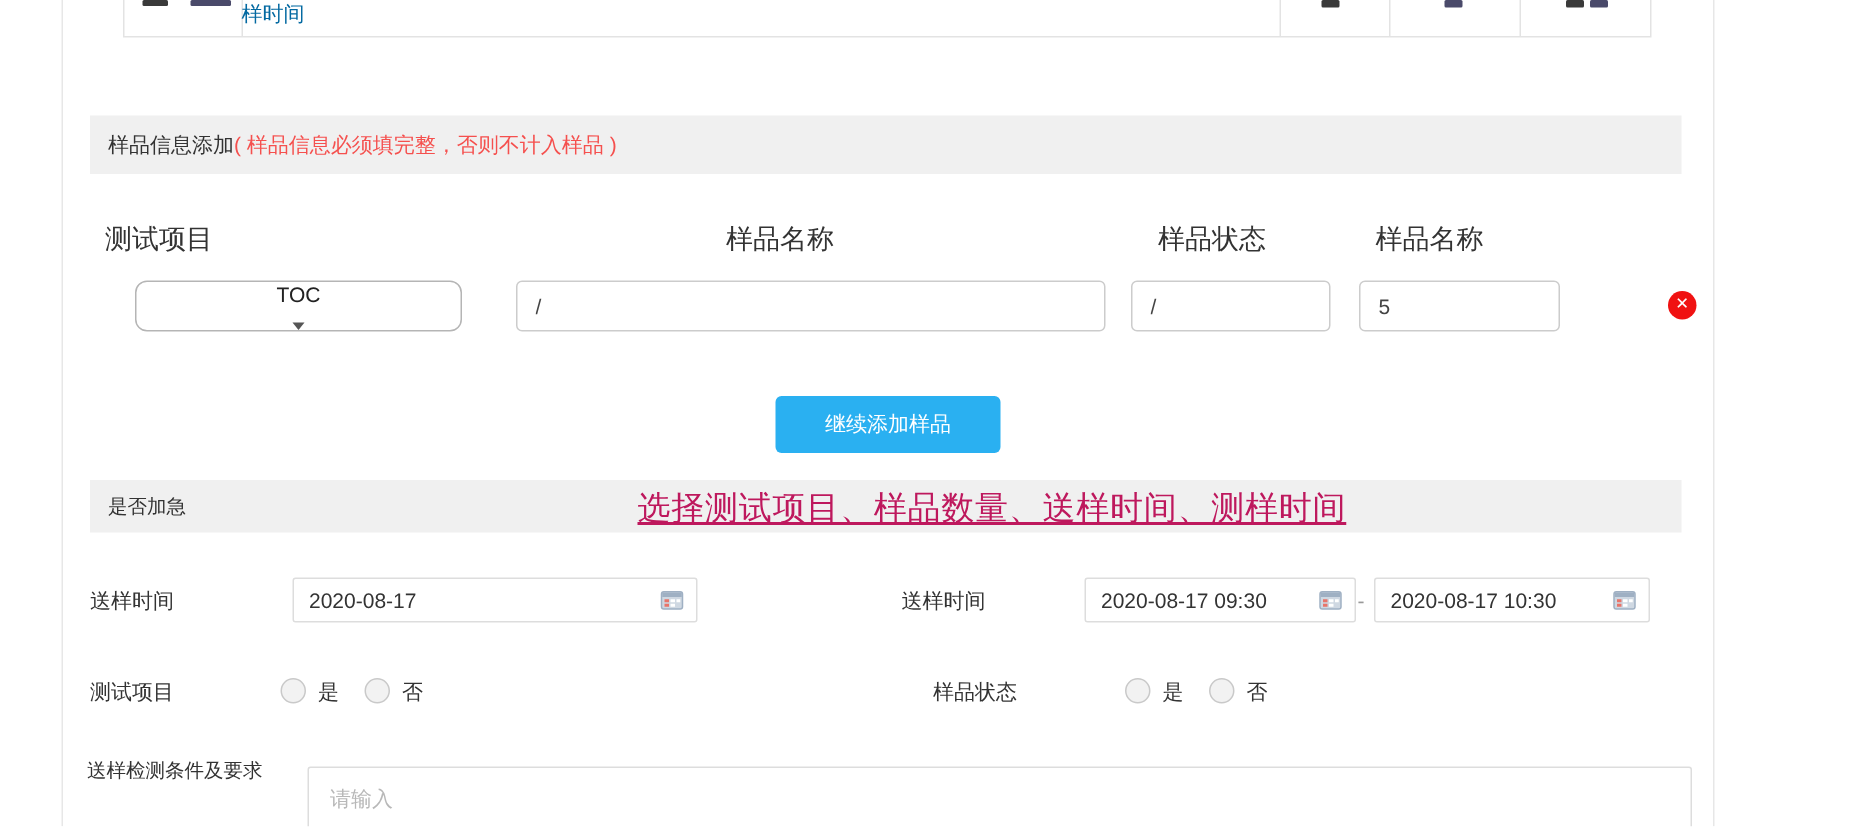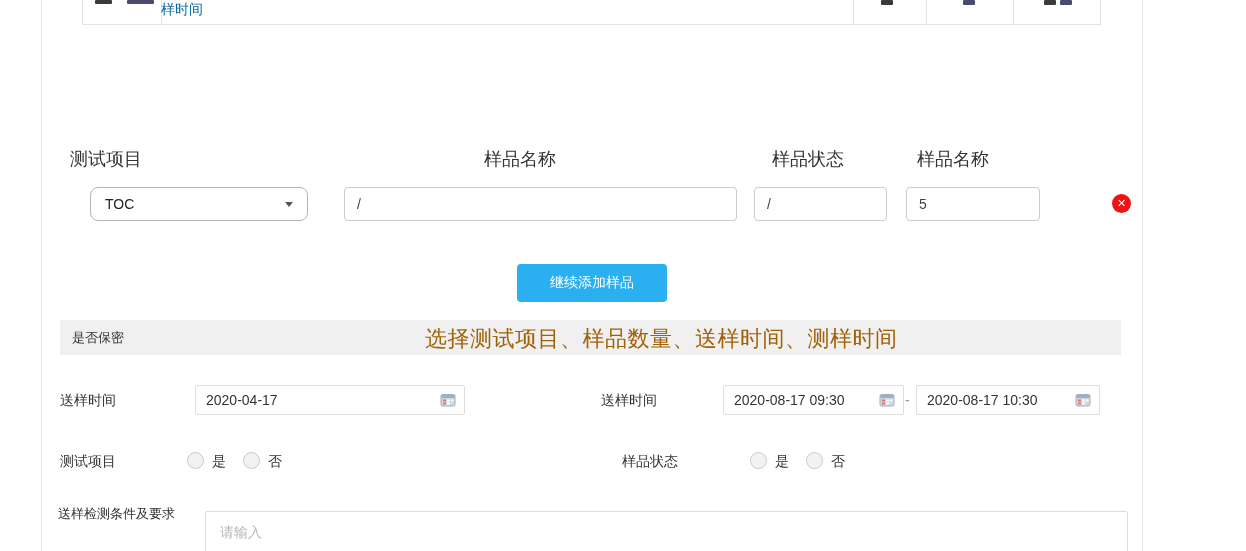--- a/index.html
+++ b/index.html
@@ -28,39 +28,39 @@
   .field{
     position:absolute;top:187px;height:34px;box-sizing:border-box;
     border:1px solid #ccc;border-radius:4px;background:#fff;
     font-size:14px;color:#444;padding:0 12px;outline:none;
     font-family:"Liberation Sans","DejaVu Sans",sans-serif;
   }
   .select{
     position:absolute;top:187px;left:90px;width:218px;height:34px;box-sizing:border-box;
     border:1px solid #b5b5b5;border-radius:8px;background:#fff;cursor:pointer;
     display:flex;align-items:center;justify-content:space-between;
-    padding:0 14px;font-size:14px;color:#222;
+    padding:0 14px;font-size:14px;color:#222;flex-direction:column;
   }
   .caret{
     width:0;height:0;border-left:4.5px solid transparent;
     border-right:4.5px solid transparent;border-top:5.5px solid #555;
   }
   .delete-btn{
     position:absolute;left:1112px;top:194px;width:19px;height:19px;border-radius:50%;
     background:#f01212;color:#fff;display:flex;align-items:center;justify-content:center;
     font-size:11px;font-weight:bold;cursor:pointer;line-height:1;
   }
   .add-btn{
     position:absolute;left:517px;top:264px;width:150px;height:38px;
     background:#2ab0f1;border:none;border-radius:4px;color:#fff;font-size:14px;
     cursor:pointer;font-family:"Liberation Sans","DejaVu Sans",sans-serif;
   }
   .annotation{
     position:absolute;left:425px;top:324px;font-size:22px;letter-spacing:0.5px;
-    color:#a16207;font-family:"Liberation Serif","DejaVu Serif",serif;white-space:nowrap;
+    color:#be185d;font-family:"Liberation Serif","DejaVu Serif",serif;white-space:nowrap;text-decoration:underline;
   }
   .row-label{position:absolute;font-size:14px;color:#333;text-align:left;}
   .date-input{
     position:absolute;top:385px;height:30px;box-sizing:border-box;
     border:1px solid #ddd;border-radius:2px;background:#fff;
     display:flex;align-items:center;justify-content:space-between;
     padding:0 8px 0 10px;font-size:14px;color:#333;cursor:pointer;
   }
   .cal{flex:0 0 auto;margin-left:6px;}
   .dash{position:absolute;left:905px;top:392px;color:#999;font-size:14px;}
@@ -96,48 +96,52 @@
     <div class="partial-header">样时间</div>
 
     <div class="frag" style="left:95px;width:17px;"></div>
     <div class="frag b" style="left:127px;width:27px;"></div>
     <div class="frag" style="left:881px;width:12px;height:5px;"></div>
     <div class="frag b" style="left:963px;width:12px;height:5px;"></div>
     <div class="frag" style="left:1044px;width:12px;height:5px;"></div>
     <div class="frag b" style="left:1060px;width:12px;height:5px;"></div>
   </div>
 
+  <div class="bar bar1">
+    <span>样品信息添加</span>
+      <span class="note-red">( 样品信息必须填完整，否则不计入样品 )</span>
+  </div>
 
   <div class="col-label" style="left:70px;">测试项目</div>
   <div class="col-label" style="left:484px;">样品名称</div>
   <div class="col-label" style="left:772px;">样品状态</div>
   <div class="col-label" style="left:917px;">样品名称</div>
 
   <div class="select">
     <span>TOC</span>
     <span class="caret"></span>
   </div>
   <input class="field" style="left: 344px; width: 393px;" value="/">
   <input class="field" style="left: 754px; width: 133px;" value="/">
   <input class="field" style="left: 906px; width: 134px;" value="5">
   <div class="delete-btn">
       <span>✕</span>
     </div>
 
   <button class="add-btn">继续添加样品</button>
 
   <div class="bar bar2">
-    <span>是否保密</span>
+    <span>是否加急</span>
   </div>
 
   <div class="annotation">选择测试项目、样品数量、送样时间、测样时间</div>
 
   <div class="row-label" style="left:60px;top:392px;width:110px;">送样时间</div>
   <div class="date-input" style="left:195px;width:270px;">
-    <span>2020-04-17</span>
+    <span>2020-08-17</span>
     <svg class="cal" width="16" height="16" viewBox="0 0 16 16">
         <rect x="1" y="2.5" width="14" height="11.5" rx="1.5" fill="#cfd8e2" stroke="#9fb0c3"></rect>
         <rect x="1.5" y="3" width="13" height="3" fill="#9fb0c3"></rect>
         <rect x="3" y="7.5" width="3" height="2" fill="#e8746a"></rect>
         <rect x="3" y="10.5" width="3" height="2" fill="#e8746a"></rect>
         <rect x="7" y="7.5" width="3" height="2" fill="#ffffff"></rect>
         <rect x="7" y="10.5" width="3" height="2" fill="#ffffff"></rect>
         <rect x="11" y="7.5" width="2.5" height="2" fill="#ffffff"></rect>
       </svg>
   </div>

